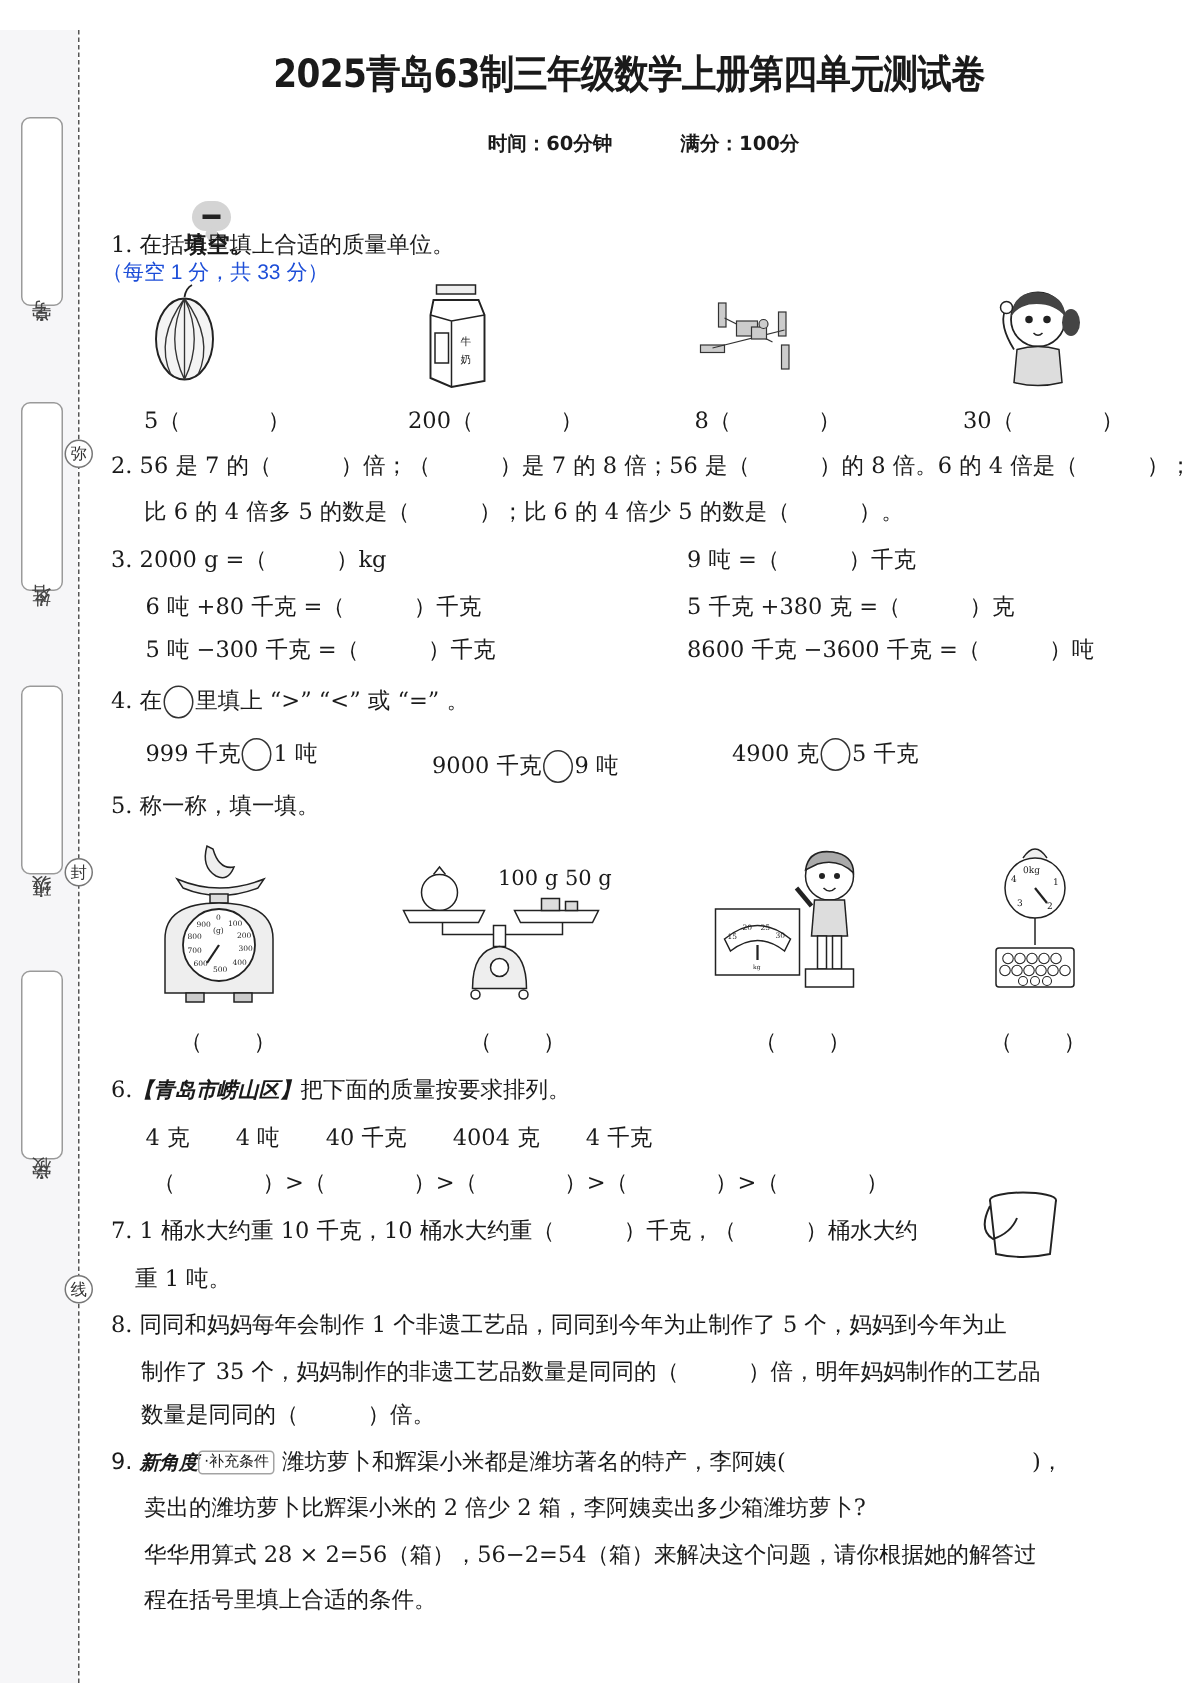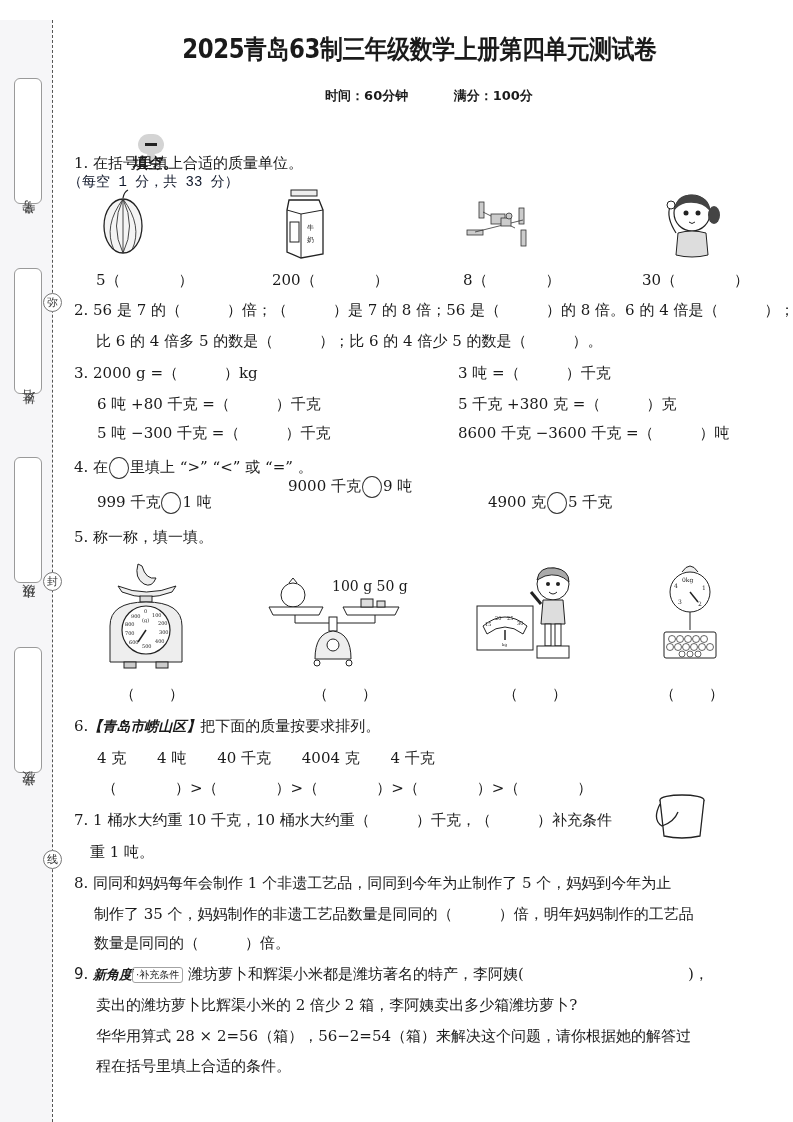--- a/index.html
+++ b/index.html
@@ -17,21 +17,21 @@
   .title { position: absolute; left: 0; right: 0; top: 32px; padding-left: 52px; text-align: center; font-size: 26px; font-weight: bold; font-family: "DejaVu Sans", sans-serif; letter-spacing: -0.5px; transform: scaleX(0.88); }
   .meta { position: absolute; top: 87px; left: 52px; right: 0; text-align: center; font-size: 13px; font-weight: bold; font-family: "DejaVu Sans", sans-serif; }
   .meta span { margin: 0 14px; padding-left: 13px; }
 
   
   .section-head { position: absolute; left: 64px; top: 134px; display: flex; align-items: center; font-family: "DejaVu Sans", sans-serif; flex-direction: column; }
   .sec-badge { width: 26px; height: 20px; background: #d4d4d4; border-radius: 12px 12px 10px 10px; position: relative; display:flex; align-items:center; justify-content:center; }
   .sec-badge::after { content: ""; position: absolute; bottom: -6px; left: 9px; width: 8px; height: 8px; background: #d4d4d4; border-radius: 50%; }
   .sec-badge i { display:block; width: 12px; height: 3px; background: #222; }
   .sec-title { font-size: 15px; font-weight: bold; margin-left: 8px; }
-  .sec-note { font-size: 14px; margin-left: 4px; color: #0f172a; font-family: Liberation Mono, monospace; }
+  .sec-note { font-size: 14px; margin-left: 4px; color: #1d4ed8; font-family: Liberation Sans, sans-serif; }
 
   .q { position: absolute; font-size: 15px; line-height: 20px; white-space: nowrap; }
   .q .num { font-family: "DejaVu Sans", sans-serif; }
   .blank { display: inline-block; }
   .b-sm { width: 34px; }
   .b-md { width: 46px; }
   .b-lg { width: 58px; }
 
   .circle { display: inline-block; width: 20px; height: 22px; border: 1px solid #333; border-radius: 50%; vertical-align: middle; margin: 0 1px; }
 
@@ -122,31 +122,31 @@
 <div class="q" style="left:642px;top:270px"><span>30（</span><span class="blank b-lg"></span><span>）</span></div>
 
 <div class="q" style="left:74px;top:300px">
   <span>2. 56 是 7 的（</span><span class="blank b-md"></span><span>）倍；（</span><span class="blank b-md"></span><span>）是 7 的 8 倍；56 是（</span><span class="blank b-md"></span><span>）的 8 倍。6 的 4 倍是（</span><span class="blank b-md"></span><span>）；</span>
 </div>
 <div class="q" style="left:96px;top:331px">
   <span>比 6 的 4 倍多 5 的数是（</span><span class="blank b-md"></span><span>）；比 6 的 4 倍少 5 的数是（</span><span class="blank b-md"></span><span>）。</span>
 </div>
 
 <div class="q" style="left:74px;top:363px"><span>3. 2000 g =（</span><span class="blank b-md"></span><span>）kg</span></div>
-<div class="q" style="left:458px;top:363px"><span>3 吨 =（</span><span class="blank b-md"></span><span>）千克</span></div>
+<div class="q" style="left:458px;top:363px"><span>9 吨 =（</span><span class="blank b-md"></span><span>）千克</span></div>
 <div class="q" style="left:97px;top:394px"><span>6 吨 +80 千克 =（</span><span class="blank b-md"></span><span>）千克</span></div>
 <div class="q" style="left:458px;top:394px"><span>5 千克 +380 克 =（</span><span class="blank b-md"></span><span>）克</span></div>
 <div class="q" style="left:97px;top:423px"><span>5 吨 −300 千克 =（</span><span class="blank b-md"></span><span>）千克</span></div>
 <div class="q" style="left:458px;top:423px"><span>8600 千克 −3600 千克 =（</span><span class="blank b-md"></span><span>）吨</span></div>
 
 <div class="q" style="left:74px;top:457px">
   <span>4. 在</span><span class="circle"></span><span>里填上 “&gt;” “&lt;” 或 “=” 。</span>
 </div>
 <div class="q" style="left:97px;top:492px"><span>999 千克</span><span class="circle"></span><span>1 吨</span></div>
-<div class="q" style="left:288px;top:476px"><span>9000 千克</span><span class="circle"></span><span>9 吨</span></div>
+<div class="q" style="left:288px;top:500px"><span>9000 千克</span><span class="circle"></span><span>9 吨</span></div>
 <div class="q" style="left:488px;top:492px"><span>4900 克</span><span class="circle"></span><span>5 千克</span></div>
 
 <div class="q" style="left:74px;top:527px">5. 称一称，填一填。</div>
 
 <svg class="img" style="left:104px;top:562px" width="84" height="110" viewBox="0 0 84 110">
   <path d="M34 2 Q30 16 40 22 Q48 26 52 16 Q42 18 38 4 Z" fill="#eee" stroke="#222"></path>
   <path d="M14 24 Q42 36 72 24 L68 30 Q42 40 18 30 Z" fill="#eee" stroke="#222"></path>
   <rect x="36" y="34" width="12" height="6" fill="#ddd" stroke="#222"></rect>
   <path d="M6 100 L6 64 Q6 40 42 40 Q78 40 78 64 L78 100 Z" fill="#eee" stroke="#222"></path>
   <circle cx="42" cy="68" r="24" fill="#fff" stroke="#222" stroke-width="1.2"></circle>
@@ -245,21 +245,21 @@
   <span>4 吨</span><span style="display:inline-block;width:26px"></span>
   <span>40 千克</span><span style="display:inline-block;width:26px"></span>
   <span>4004 克</span><span style="display:inline-block;width:26px"></span>
   <span>4 千克</span>
 </div>
 <div class="q" style="left:102px;top:778px">
   <span>（</span><span class="blank b-lg"></span><span>）&gt;（</span><span class="blank b-lg"></span><span>）&gt;（</span><span class="blank b-lg"></span><span>）&gt;（</span><span class="blank b-lg"></span><span>）&gt;（</span><span class="blank b-lg"></span><span>）</span>
 </div>
 
 <div class="q" style="left:74px;top:810px">
-  <span>7. 1 桶水大约重 10 千克，10 桶水大约重（</span><span class="blank b-md"></span><span>）千克，（</span><span class="blank b-md"></span><span>）补充条件</span>
+  <span>7. 1 桶水大约重 10 千克，10 桶水大约重（</span><span class="blank b-md"></span><span>）千克，（</span><span class="blank b-md"></span><span>）桶水大约</span>
 </div>
 <div class="q" style="left:90px;top:842px">重 1 吨。</div>
 <svg class="img" style="left:652px;top:792px" width="56" height="50" viewBox="0 0 56 50">
   <ellipse cx="30" cy="8" rx="22" ry="5" fill="#fff" stroke="#222" stroke-width="1.3"></ellipse>
   <path d="M8 8 L12 44 Q30 48 48 44 L52 8" fill="#fff" stroke="#222" stroke-width="1.3"></path>
   <path d="M8 12 Q0 28 10 34 Q22 30 26 20" stroke="#222" fill="none" stroke-width="1.3"></path>
 </svg>
 
 <div class="q" style="left:74px;top:873px">8. 同同和妈妈每年会制作 1 个非遗工艺品，同同到今年为止制作了 5 个，妈妈到今年为止</div>
 <div class="q" style="left:94px;top:904px">

